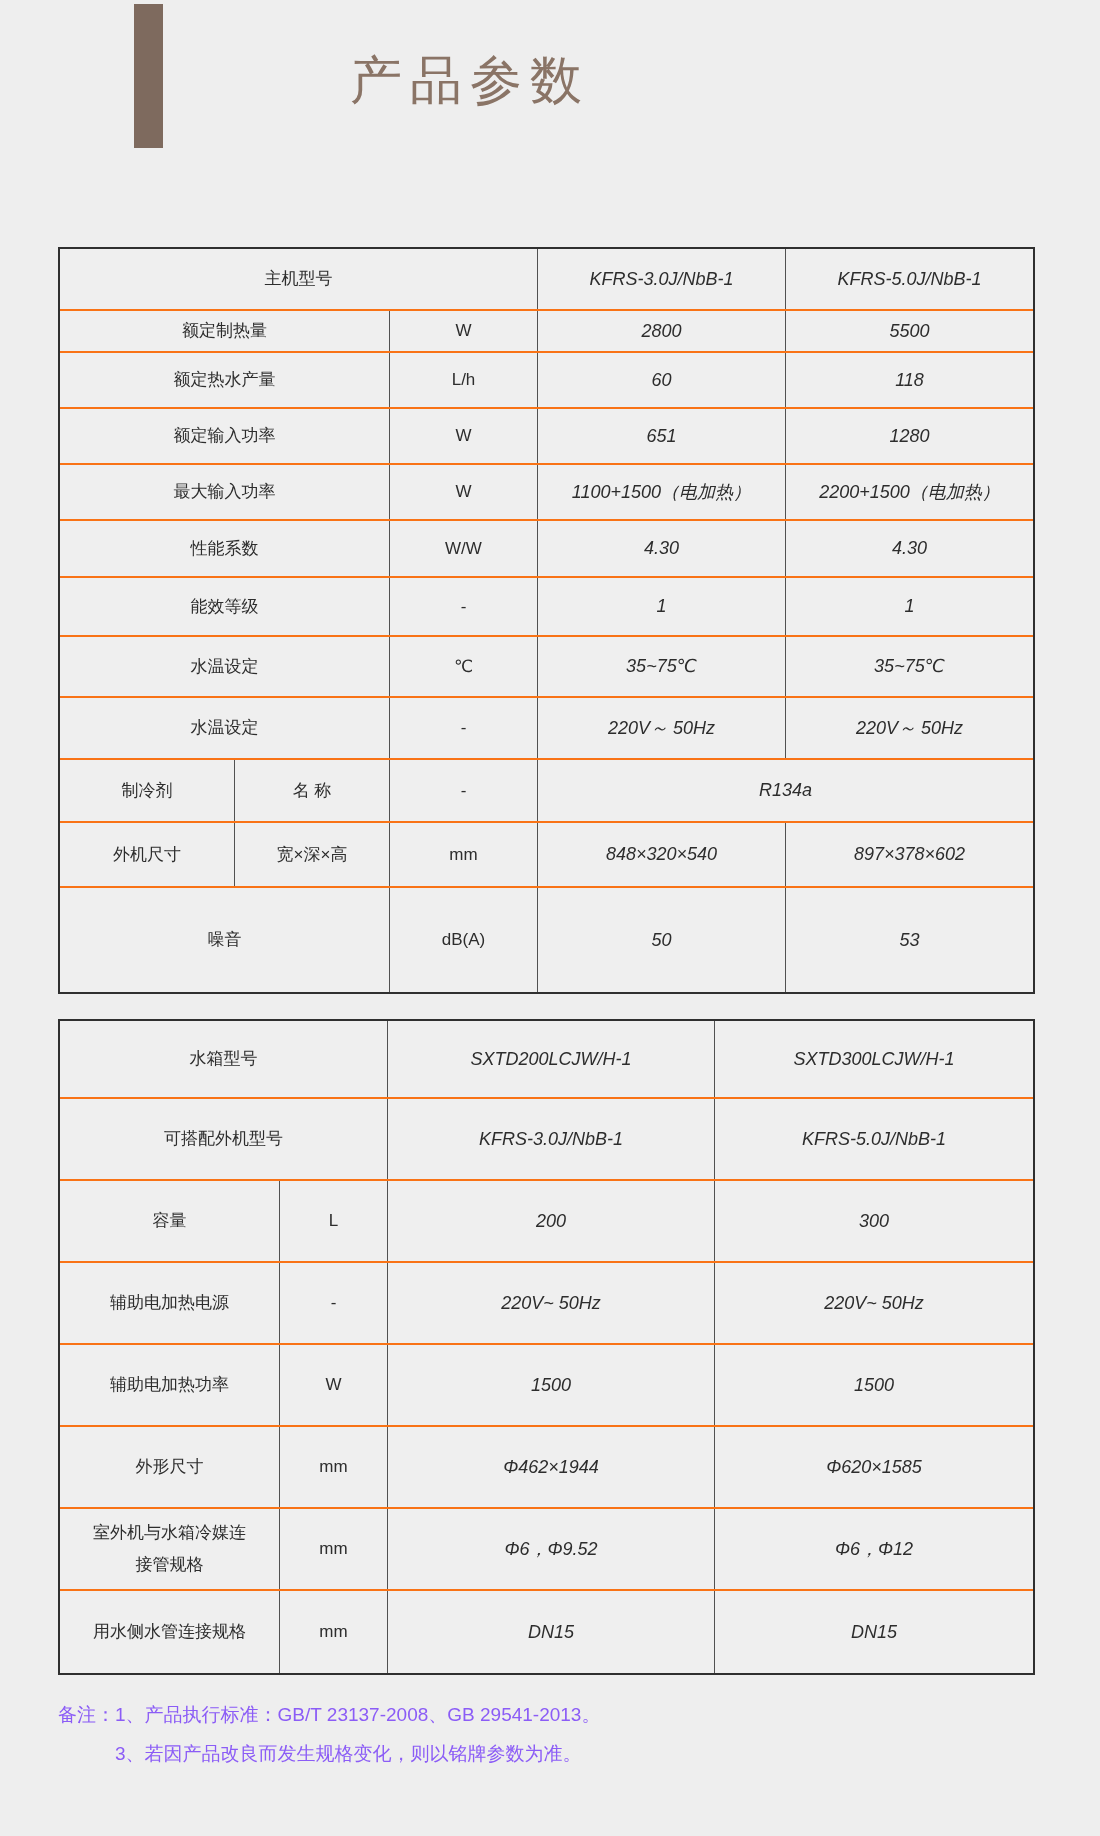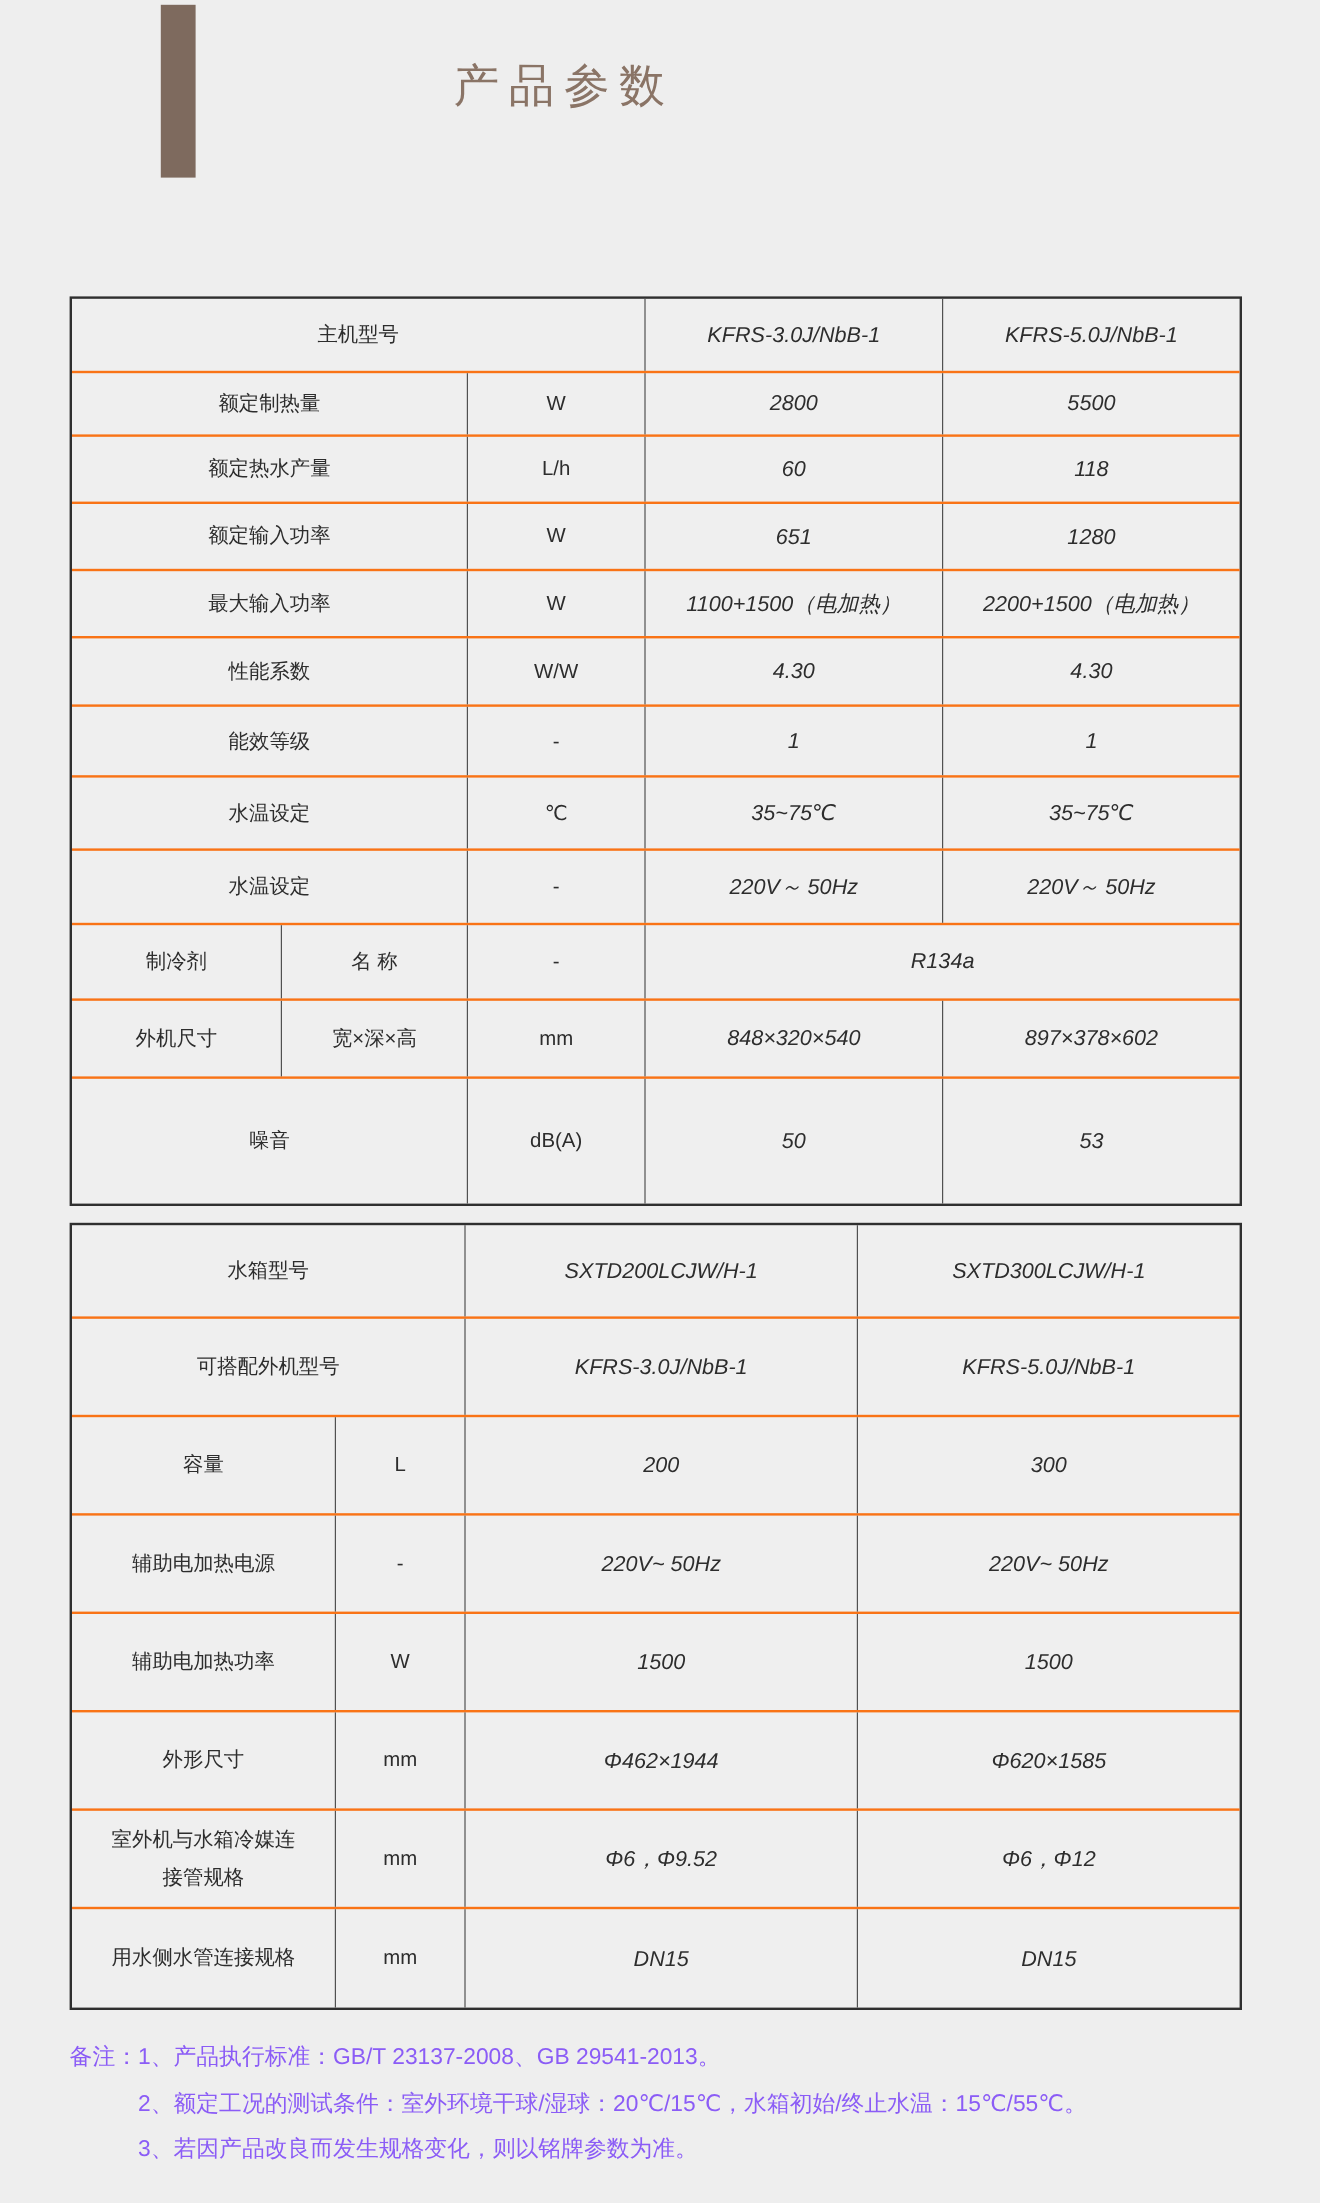--- a/index.html
+++ b/index.html
@@ -11,21 +11,21 @@
     position:relative;
     overflow:hidden;
   }
   .accent-bar{
     position:absolute;left:134px;top:4px;width:29px;height:144px;
     background:#7e6a5e;
   }
   .page-title{
     position:absolute;left:0;top:46px;width:940px;
     text-align:center;
-    font-size:38px;letter-spacing:8px;
+    font-size:52px;letter-spacing:8px;
     color:#8a7466;font-weight:400;
   }
   .spec-table{
     position:absolute;left:58px;width:977px;
     border:2px solid #2f2f2f;
     box-sizing:border-box;
     background:#efefef;
   }
   #main-table{top:247px;}
   #tank-table{top:1019px;}
@@ -66,21 +66,21 @@
 <div class="page-title">产品参数</div>
 
 <div id="main-table" class="spec-table">
 
   <div class="row g-hdr" style="height:62px">
     <div class="cell">主机型号</div>
     <div class="cell val">KFRS-3.0J/NbB-1</div>
     <div class="cell val">KFRS-5.0J/NbB-1</div>
   </div>
 
-  <div class="row g-std" style="height:53px">
+  <div class="row g-std" style="height:42px">
     <div class="cell">额定制热量</div>
     <div class="cell">W</div>
     <div class="cell val">2800</div>
     <div class="cell val">5500</div>
   </div>
 
   <div class="row g-std" style="height:56px">
     <div class="cell">额定热水产量</div>
     <div class="cell">L/h</div>
     <div class="cell val">60</div>
@@ -208,15 +208,14 @@
     <div class="cell">用水侧水管连接规格</div>
     <div class="cell">mm</div>
     <div class="cell val">DN15</div>
     <div class="cell val">DN15</div>
   </div>
 
 </div>
 
 <div class="notes">
   <div class="note-line"><span>备注：</span><span>1、产品执行标准：GB/T 23137-2008、GB 29541-2013。</span></div>
-  <div class="note-line indent">2、额定工况的测试条件：室外环境干球/湿球：20℃/15℃，水箱初始/终止水温：15℃/55℃。</div>
   <div class="note-line indent">3、若因产品改良而发生规格变化，则以铭牌参数为准。</div>
 </div>
 
 </body></html>

